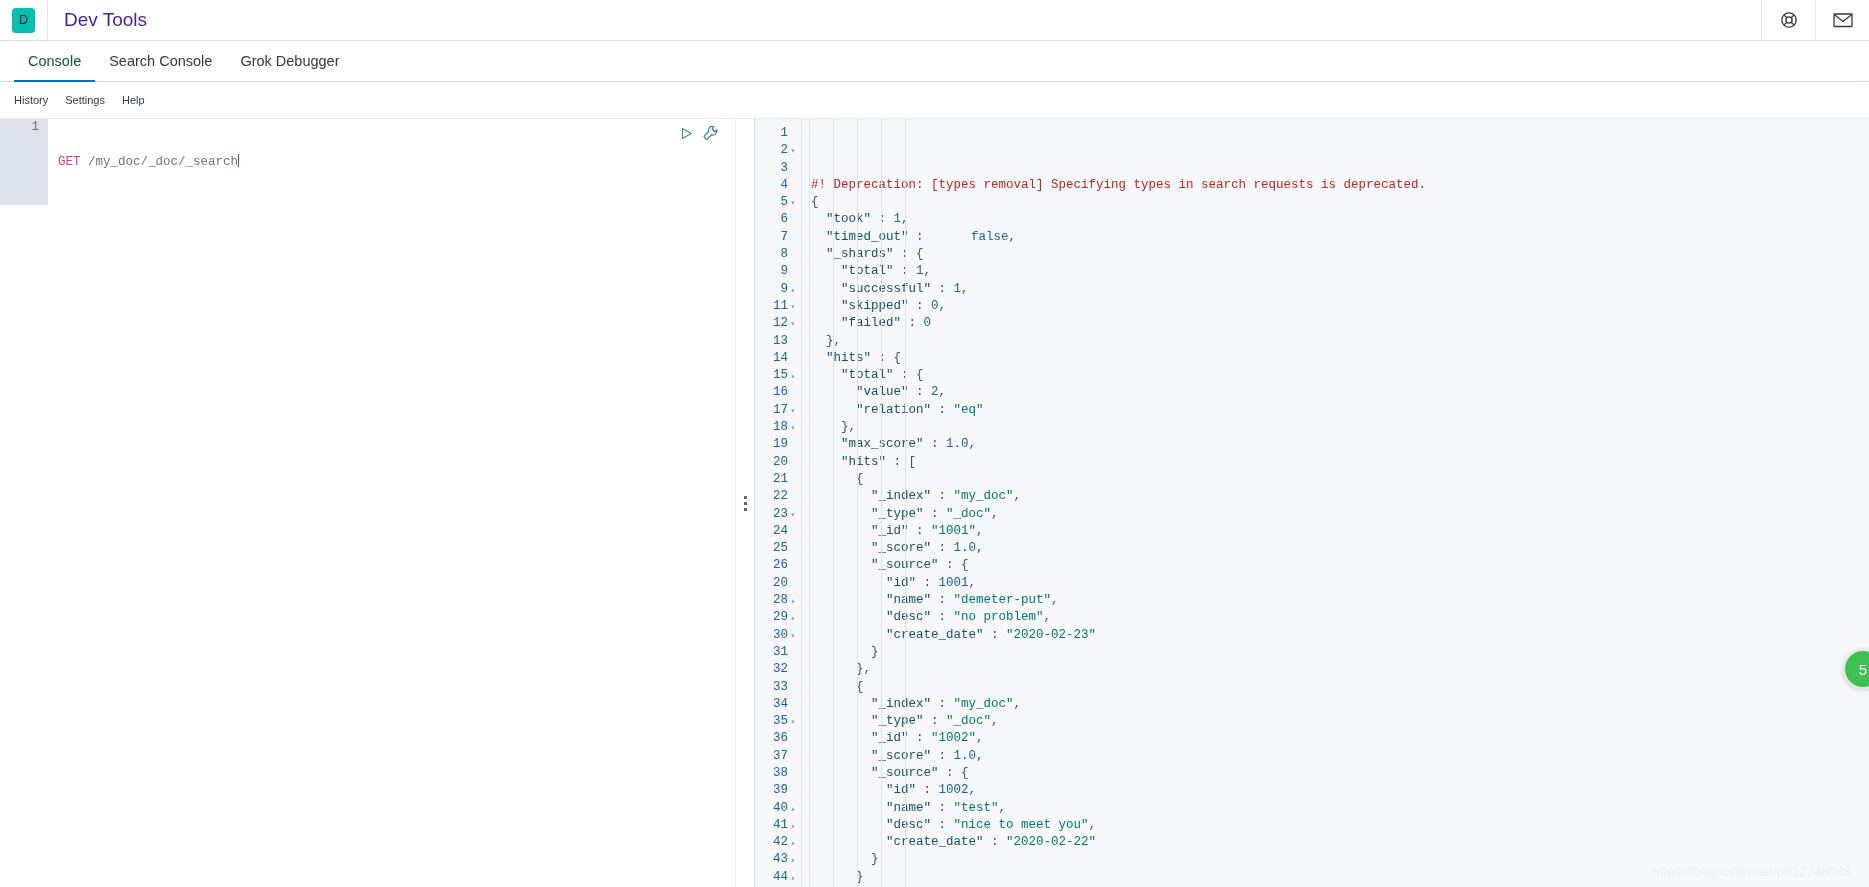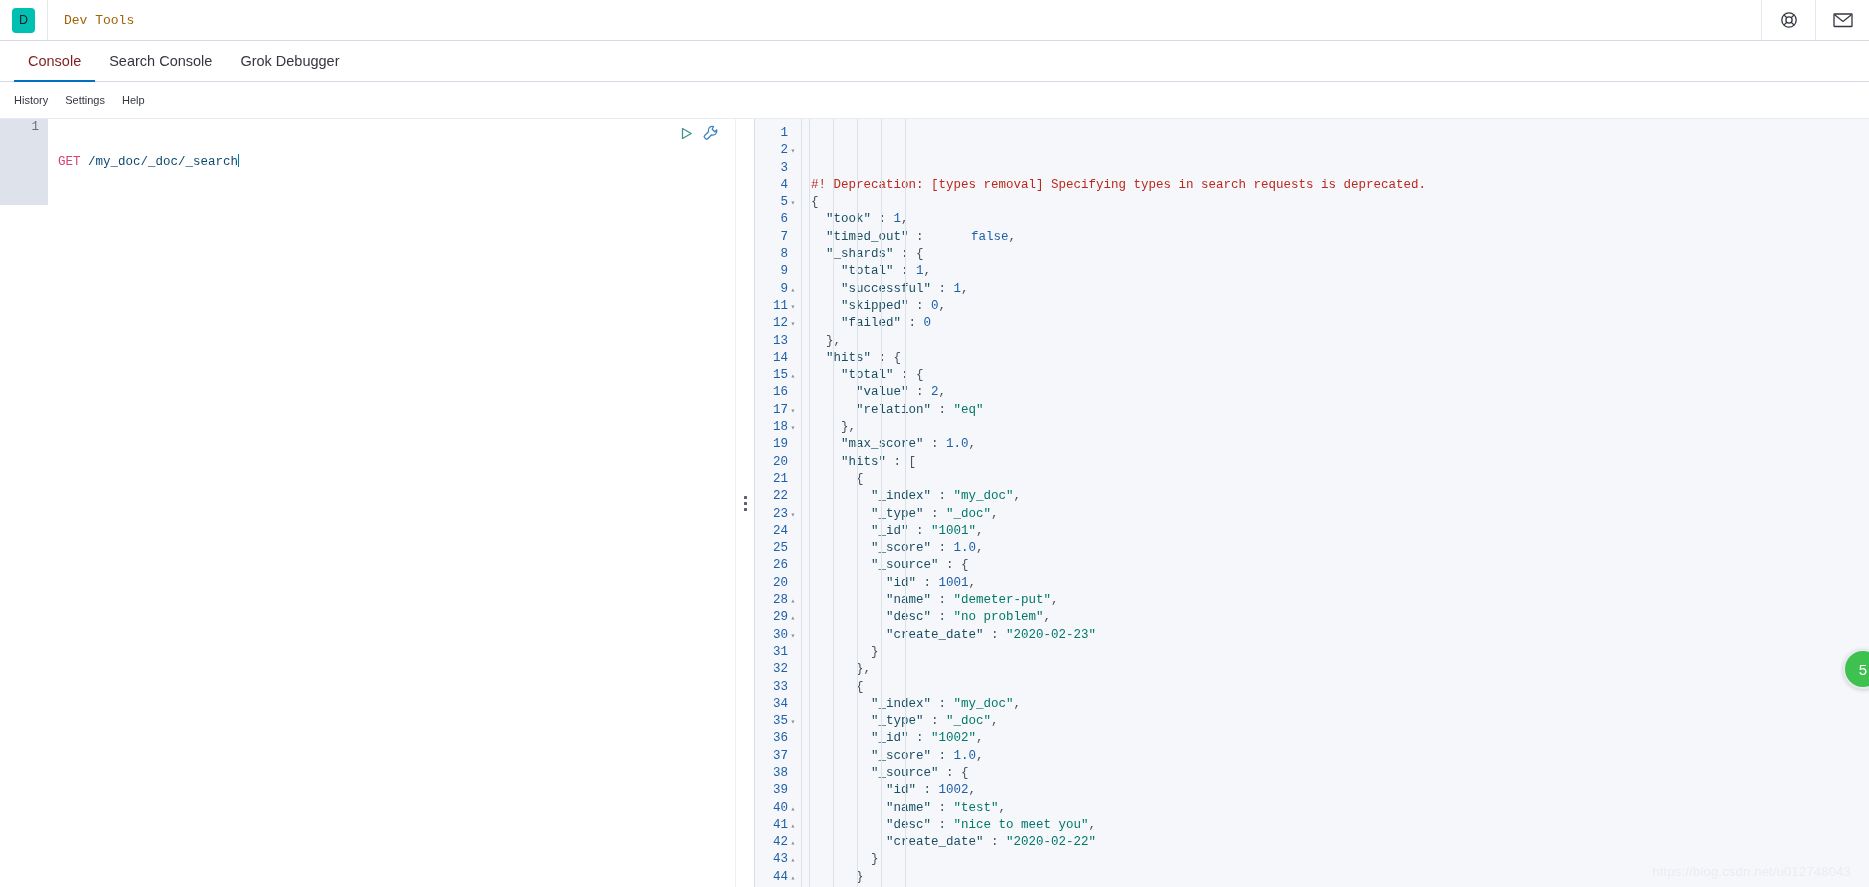--- a/index.html
+++ b/index.html
@@ -37,24 +37,23 @@
     font-size: 12.5px;
     display: flex;
     align-items: center;
     justify-content: center;
     font-family: "Liberation Sans", sans-serif;
   }
   .header-title {
     display: flex;
     align-items: center;
     padding-left: 16px;
-    font-size: 13px;
-    color: #a16207;
+    font-size: 19px;
+    color: #4c1d95;
     flex: 1;
-    font-family: Liberation Mono, monospace;
   }
   .header-actions {
     display: flex;
     align-items: stretch;
   }
   .header-icon-btn {
     width: 54px;
     display: flex;
     align-items: center;
     justify-content: center;
@@ -74,21 +73,21 @@
   }
   .tab {
     display: flex;
     align-items: center;
     padding: 0 14px;
     font-size: 14.5px;
     color: #343741;
     cursor: pointer;
     position: relative;
   }
-  .tab.active { color: #7f1d1d; }
+  .tab.active { color: #14532d; }
   .tab.active::after {
     content: "";
     position: absolute;
     left: 0; right: 0; bottom: -1px;
     height: 2px;
     background: #0071c2;
   }
 
   
   .sub-menu {
@@ -146,21 +145,21 @@
   .editor-body {
     flex: 1;
     background: #ffffff;
     position: relative;
   }
   .req-line {
     padding-left: 10px;
     position: relative;
   }
   .tok-method { color: #d4407b; }
-  .tok-path   { color: #0c4a6e; }
+  .tok-path   { color: #737373; }
   .caret {
     display: inline-block;
     width: 1px;
     height: 13px;
     background: #0079a5;
     vertical-align: -2px;
     margin-left: 0px;
   }
   .editor-actions {
     position: absolute;

